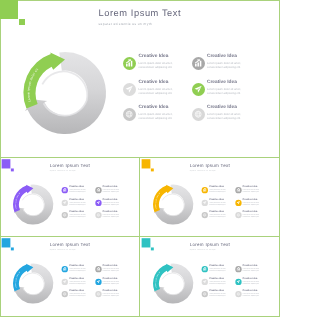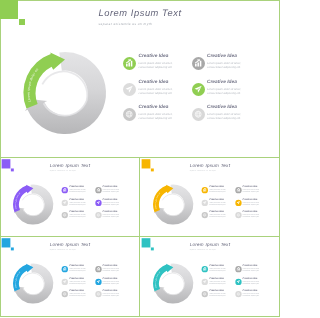--- a/index.html
+++ b/index.html
@@ -1,16 +1,16 @@
 <!DOCTYPE html>
 <html><head>
 <meta charset="utf-8">
 <style>
 html,body{margin:0;padding:0;width:281px;height:318px;background:#fff;font-family:"Liberation Sans",sans-serif;overflow:hidden;-webkit-font-smoothing:antialiased;text-rendering:geometricPrecision;}
-.page{position:relative;width:281px;height:318px;background:#fff;font-style:italic;}
+.page{position:relative;width:281px;height:318px;background:#fff;}
 .frame{position:absolute;background:#fff;box-sizing:border-box;overflow:hidden;}
 .frame::after{content:"";position:absolute;left:0;top:0;right:0;bottom:0;border:1px solid #A9D27C;pointer-events:none;z-index:0;}
 #frame-main{left:0;top:0;width:280px;height:158px;}
 #frame-t1{left:0;top:157px;width:140px;height:80px;}
 #frame-t2{left:139px;top:157px;width:141px;height:80px;}
 #frame-t3{left:0;top:236px;width:140px;height:81px;}
 #frame-t4{left:139px;top:236px;width:141px;height:81px;}
 .canvas{position:absolute;left:0;top:0;width:281px;height:158px;transform-origin:0 0;z-index:1;}
 .sq{position:absolute;}
 .title{position:absolute;color:#64657a;letter-spacing:.56px;white-space:nowrap;}

